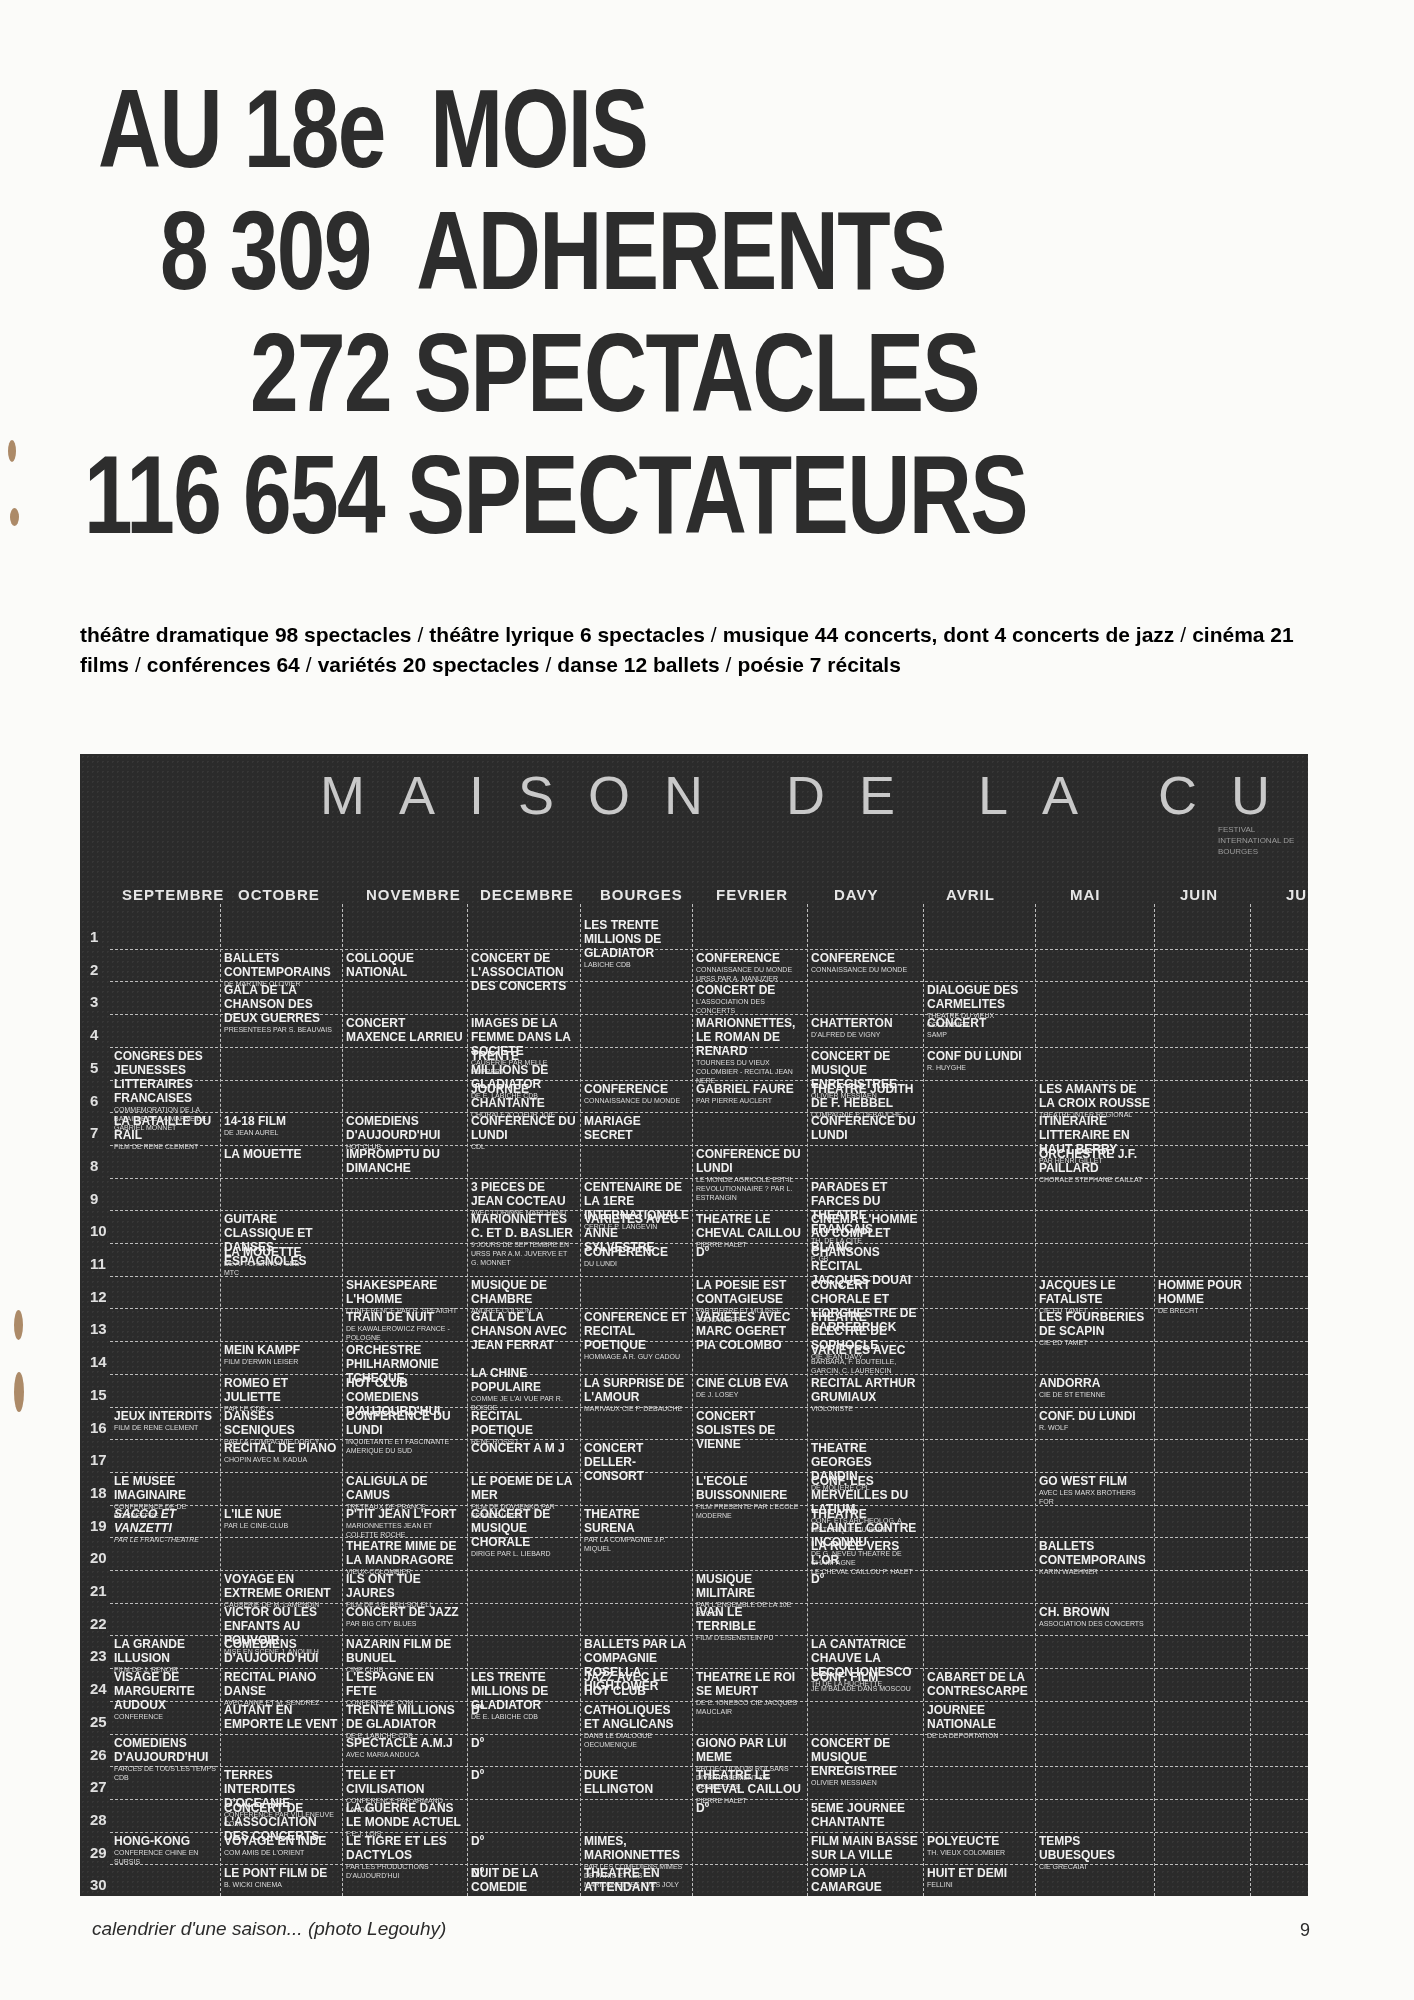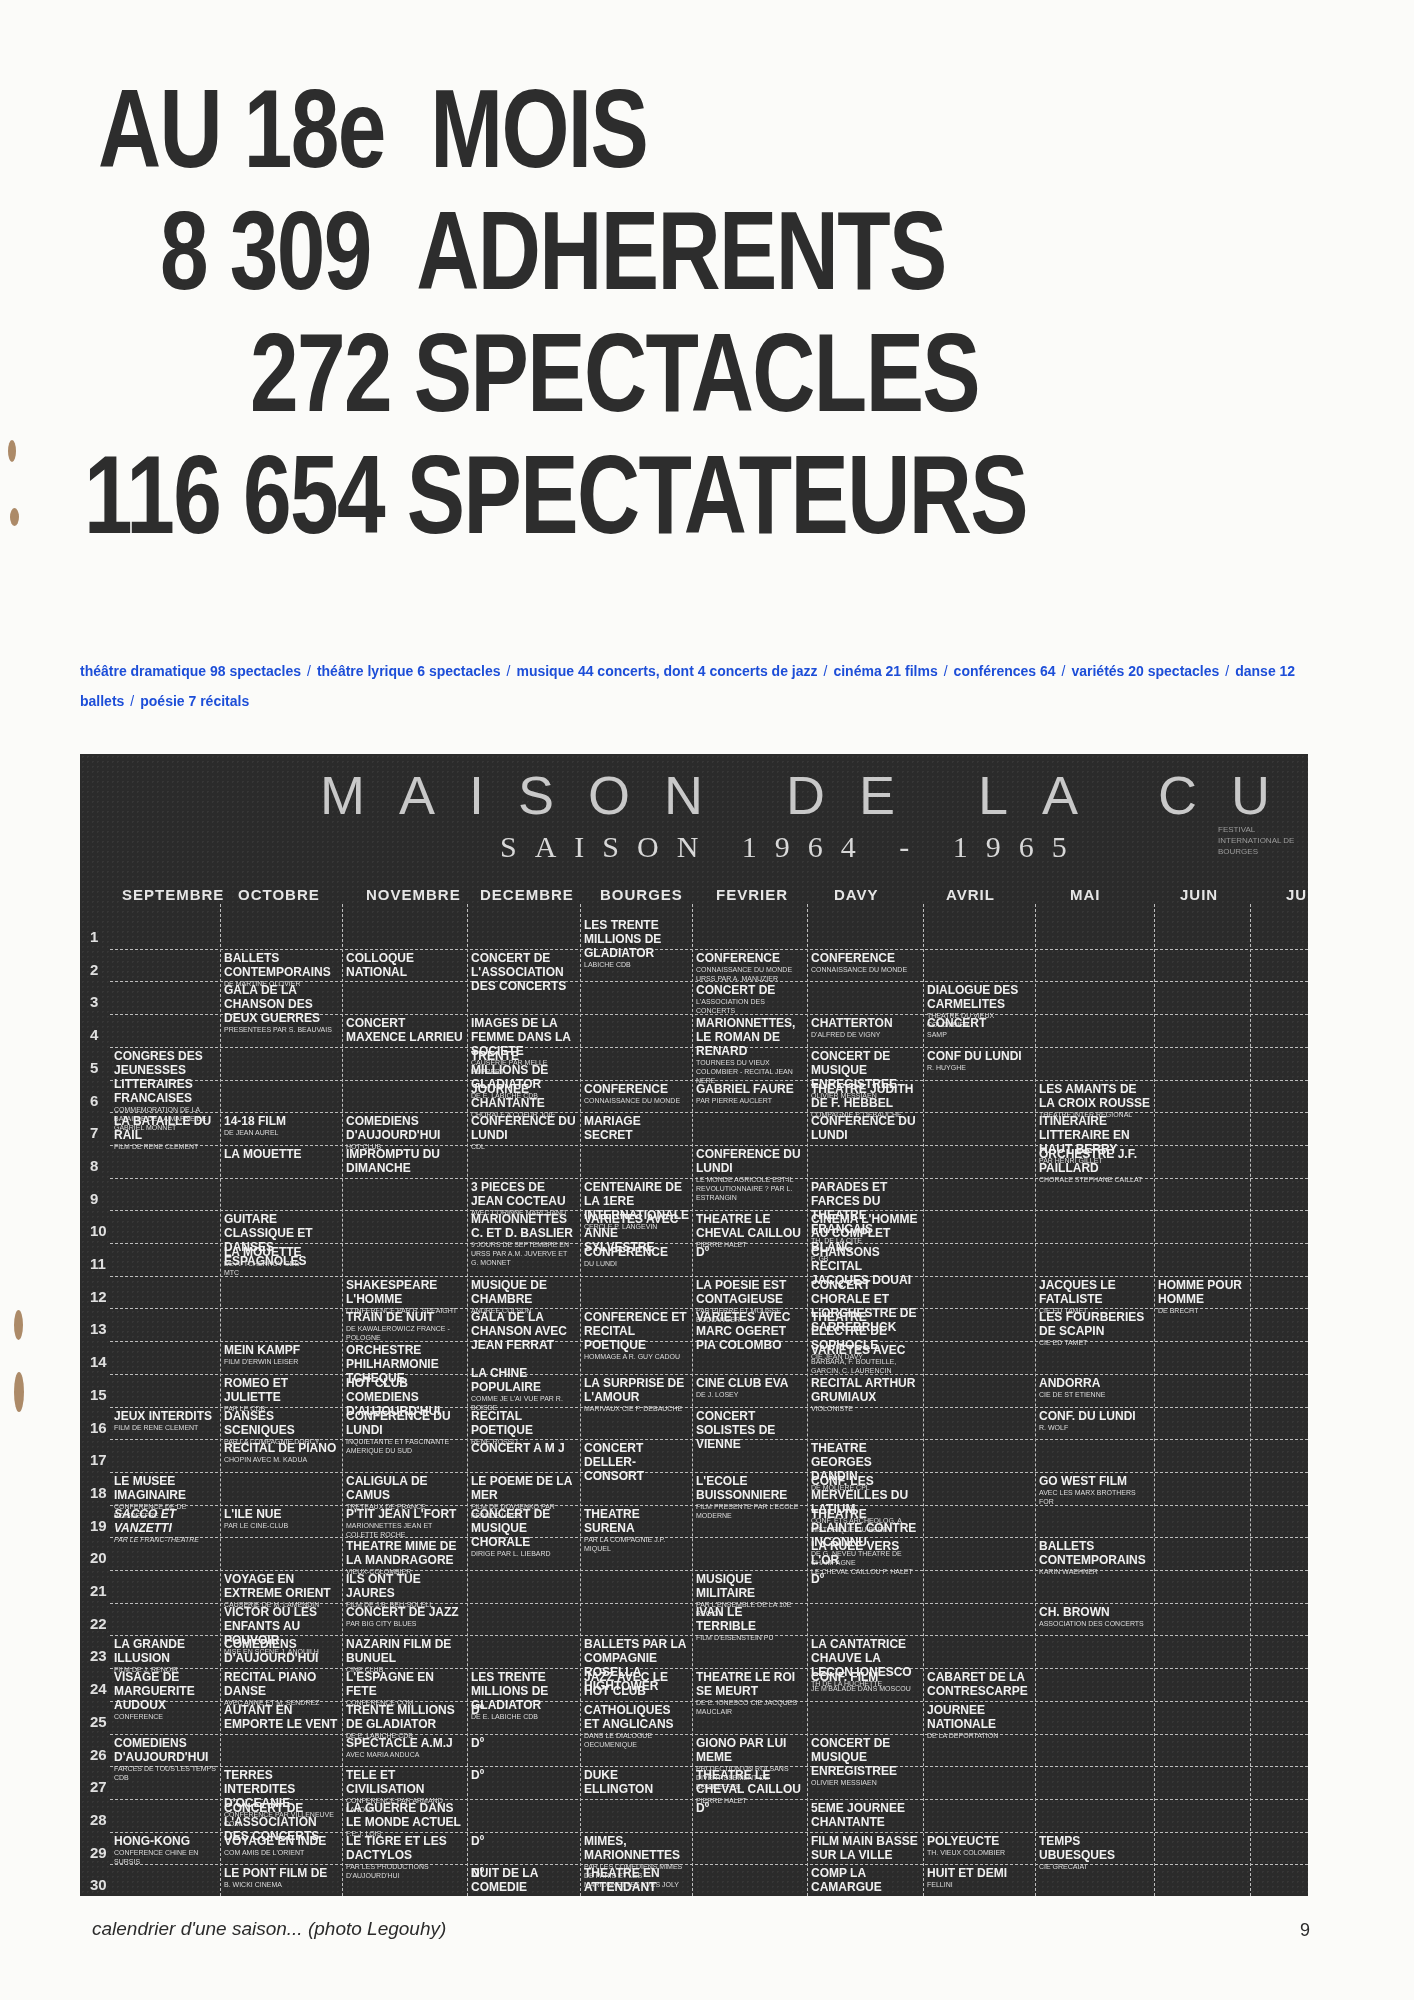--- a/index.html
+++ b/index.html
@@ -1,21 +1,21 @@
 <!DOCTYPE html>
 <html><head>
 <meta charset="utf-8">
 <style>
   html,body{margin:0;padding:0;}
   body{width:1414px;height:2000px;background:#fbfbf9;position:relative;overflow:hidden;font-family:"Liberation Sans",sans-serif;color:#2a2a2a;}
   .headline{position:absolute;left:0;top:70px;width:1300px;}
   .hl-row{position:absolute;height:118px;font-family:"Liberation Sans",sans-serif;font-weight:bold;font-size:112px;line-height:118px;color:#2d2d2d;letter-spacing:-2px;transform:scaleX(0.78);transform-origin:left top;white-space:nowrap;}
   .hl-num{display:inline-block;text-align:right;}
   .hl-word{display:inline-block;}
-  .summary{position:absolute;left:80px;top:656px;width:1230px;font-weight:bold;font-size:14px;line-height:30px;color:#1d4ed8;}
+  .summary{position:absolute;left:80px;top:620px;width:1230px;font-weight:bold;font-size:21px;line-height:30px;color:#000000;}
   .summary .sep{font-weight:normal;margin:0 6px;}
   .board{position:absolute;left:80px;top:754px;width:1228px;height:1142px;background:#2b2b2b;overflow:hidden;
     background-image:radial-gradient(rgba(255,255,255,0.05) 1px, transparent 1px);background-size:5px 5px;}
   .board-title{position:absolute;left:240px;top:10px;width:980px;font-size:54px;letter-spacing:34px;color:#c9c9c9;font-weight:normal;white-space:nowrap;}
   .board-season{position:absolute;left:420px;top:76px;font-family:"Liberation Serif",serif;font-size:30px;letter-spacing:18px;color:#d8d8d8;white-space:nowrap;}
   .board-org{position:absolute;right:10px;top:70px;width:80px;font-size:8px;line-height:11px;color:#9a9a9a;}
   .month{position:absolute;top:132px;font-size:15px;font-weight:bold;color:#e6e6e6;letter-spacing:1px;white-space:nowrap;}
   .rownum{position:absolute;left:10px;font-size:15px;font-weight:bold;color:#e0e0e0;}
   .hline{position:absolute;left:30px;right:0;height:0;border-top:1px dashed #bdbdbd;}
   .vline{position:absolute;top:150px;bottom:0;width:0;border-left:1px dashed #bdbdbd;}
@@ -43,21 +43,20 @@
     <span class="hl-num">116 654</span>&nbsp;<span class="hl-word">SPECTATEURS</span>
   </div>
 </div>
 
 <div class="summary">
   <span>théâtre dramatique 98 spectacles</span><span class="sep">/</span><span>théâtre lyrique 6 spectacles</span><span class="sep">/</span><span>musique 44 concerts, dont 4 concerts de jazz</span><span class="sep">/</span><span>cinéma 21 films</span><span class="sep">/</span><span>conférences 64</span><span class="sep">/</span><span>variétés 20 spectacles</span><span class="sep">/</span><span>danse 12 ballets</span><span class="sep">/</span><span>poésie 7 récitals</span>
 </div>
 
 <div class="board" id="board">
   <div class="board-title">MAISON DE LA CULTURE</div>
-  <div class="board-season">SAISON 1964 - 1965</div>
   <div class="board-org">FESTIVAL INTERNATIONAL DE BOURGES</div>
   <div id="board-grid">
       <div class="month" style="left: 42px;">SEPTEMBRE</div>
       <div class="month" style="left: 158px;">OCTOBRE</div>
       <div class="month" style="left: 286px;">NOVEMBRE</div>
       <div class="month" style="left: 400px;">DECEMBRE</div>
       <div class="month" style="left: 520px;">BOURGES</div>
       <div class="month" style="left: 636px;">FEVRIER</div>
       <div class="month" style="left: 754px;">DAVY</div>
       <div class="month" style="left: 866px;">AVRIL</div>

